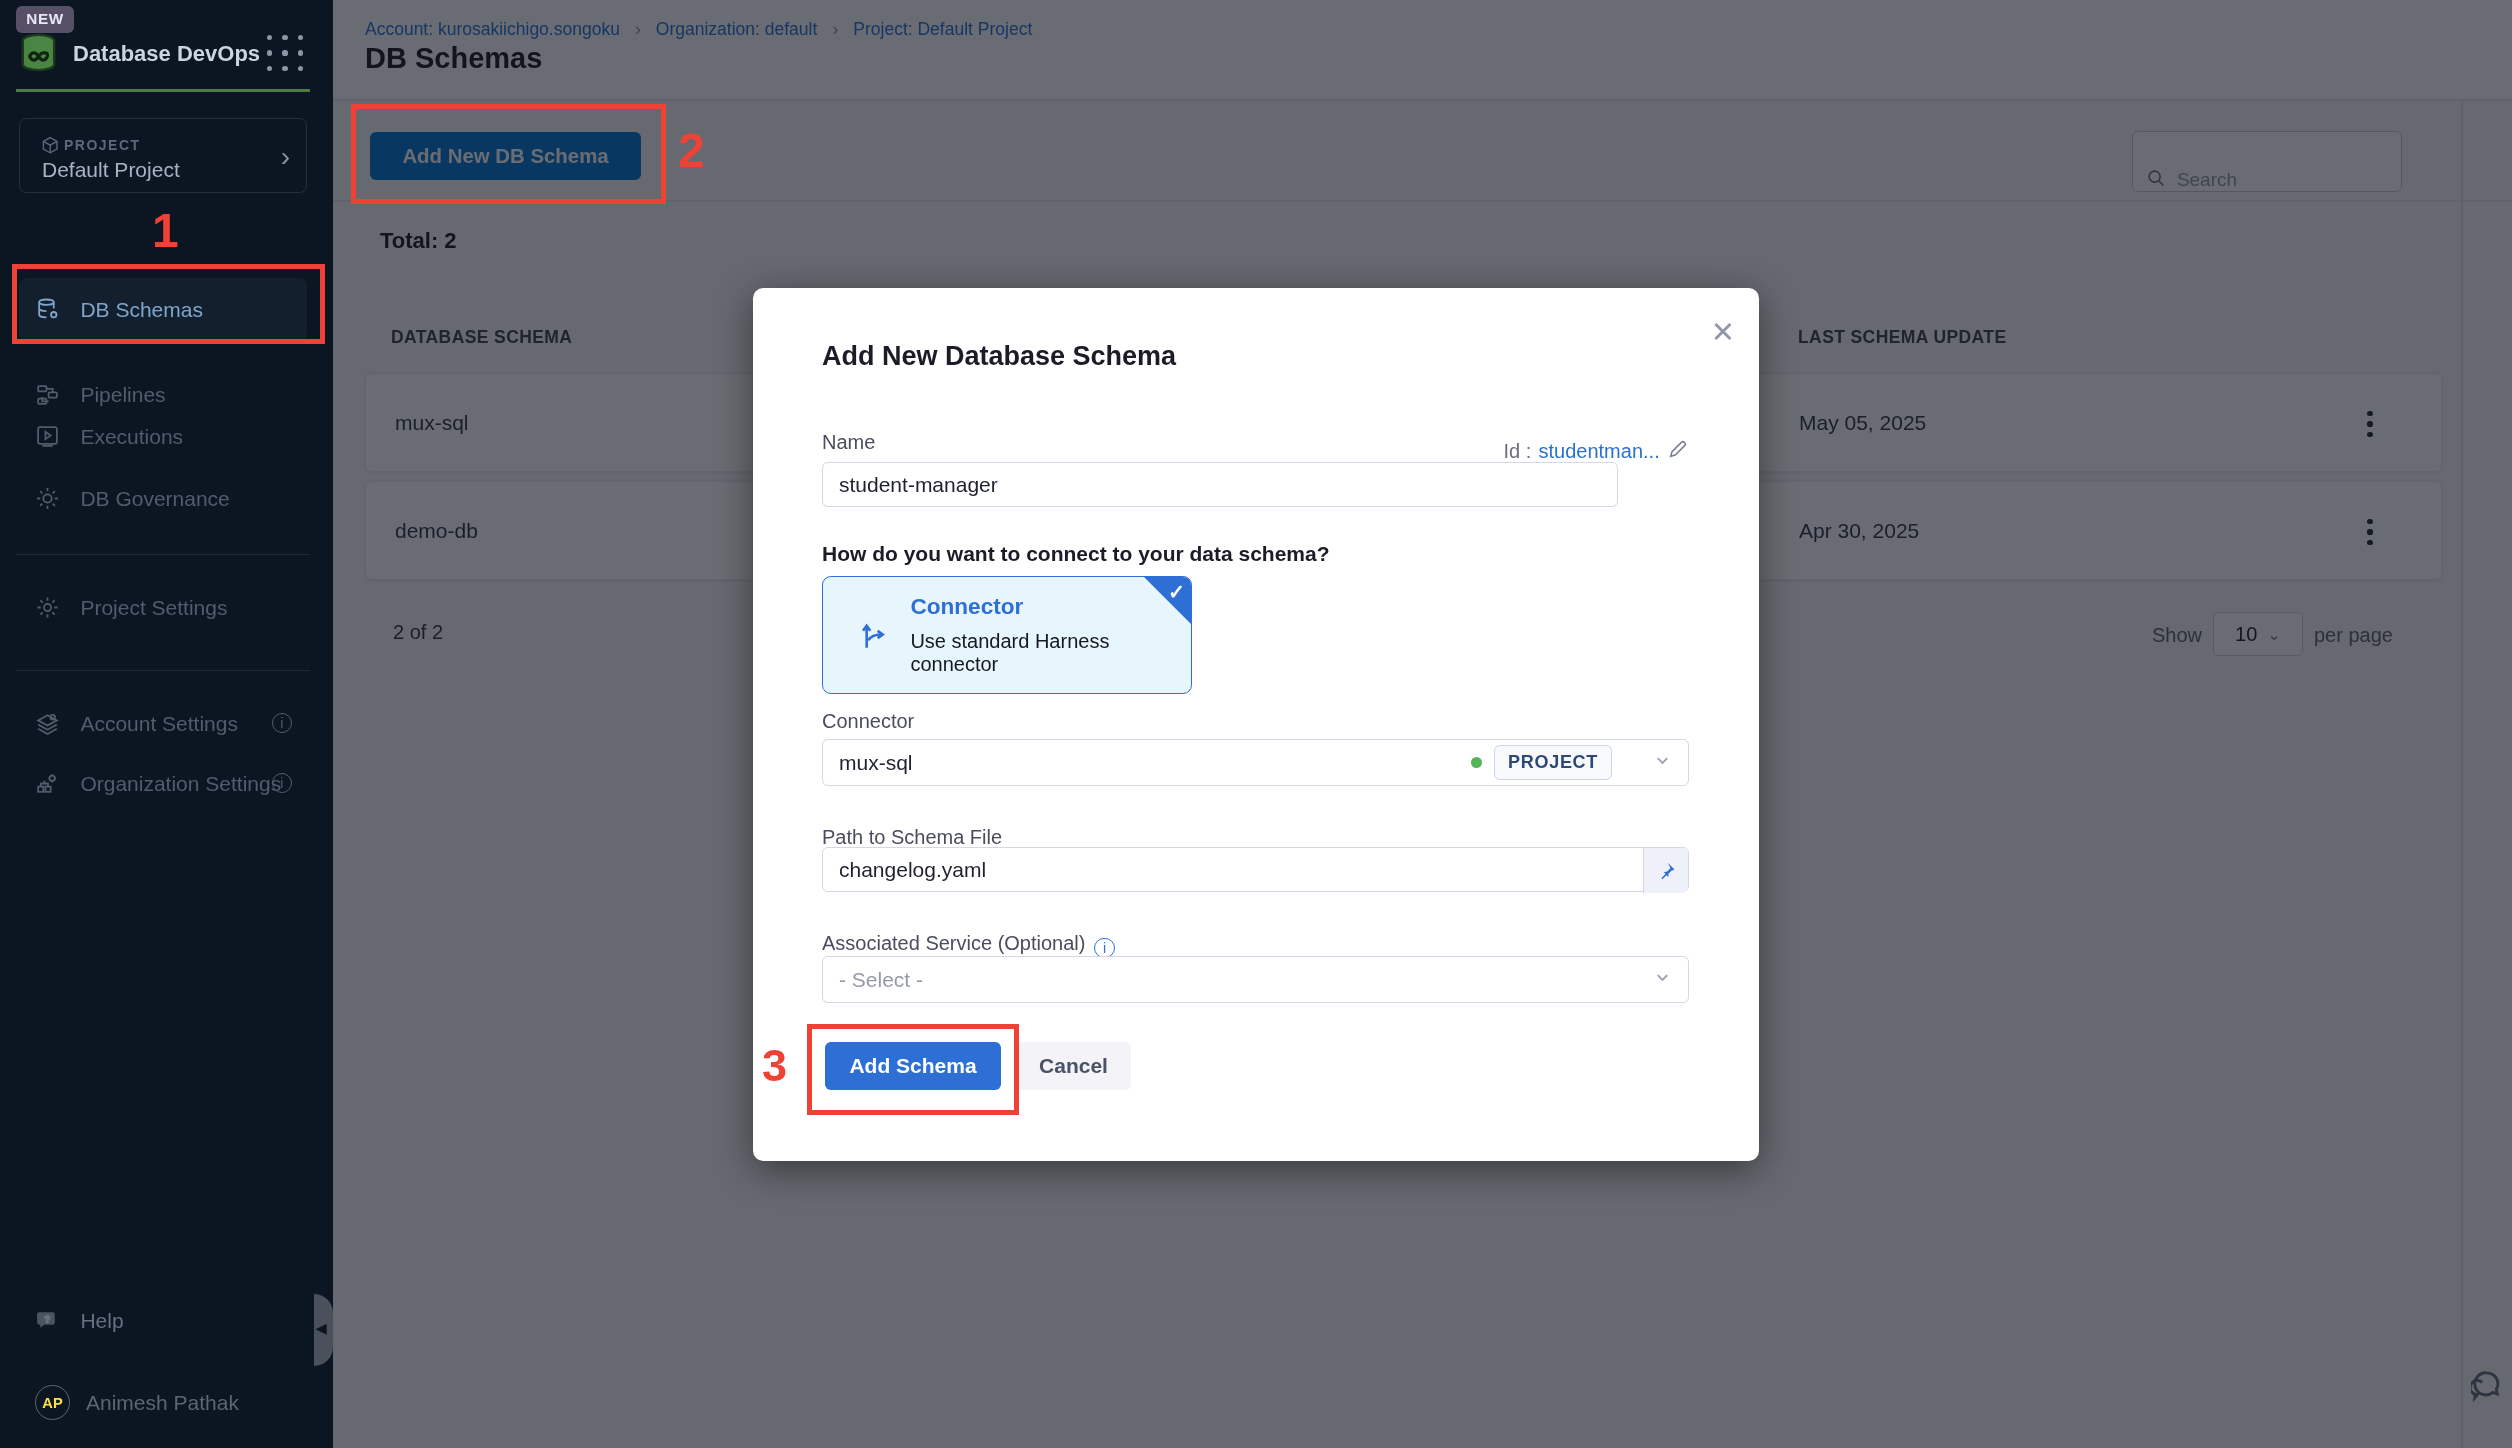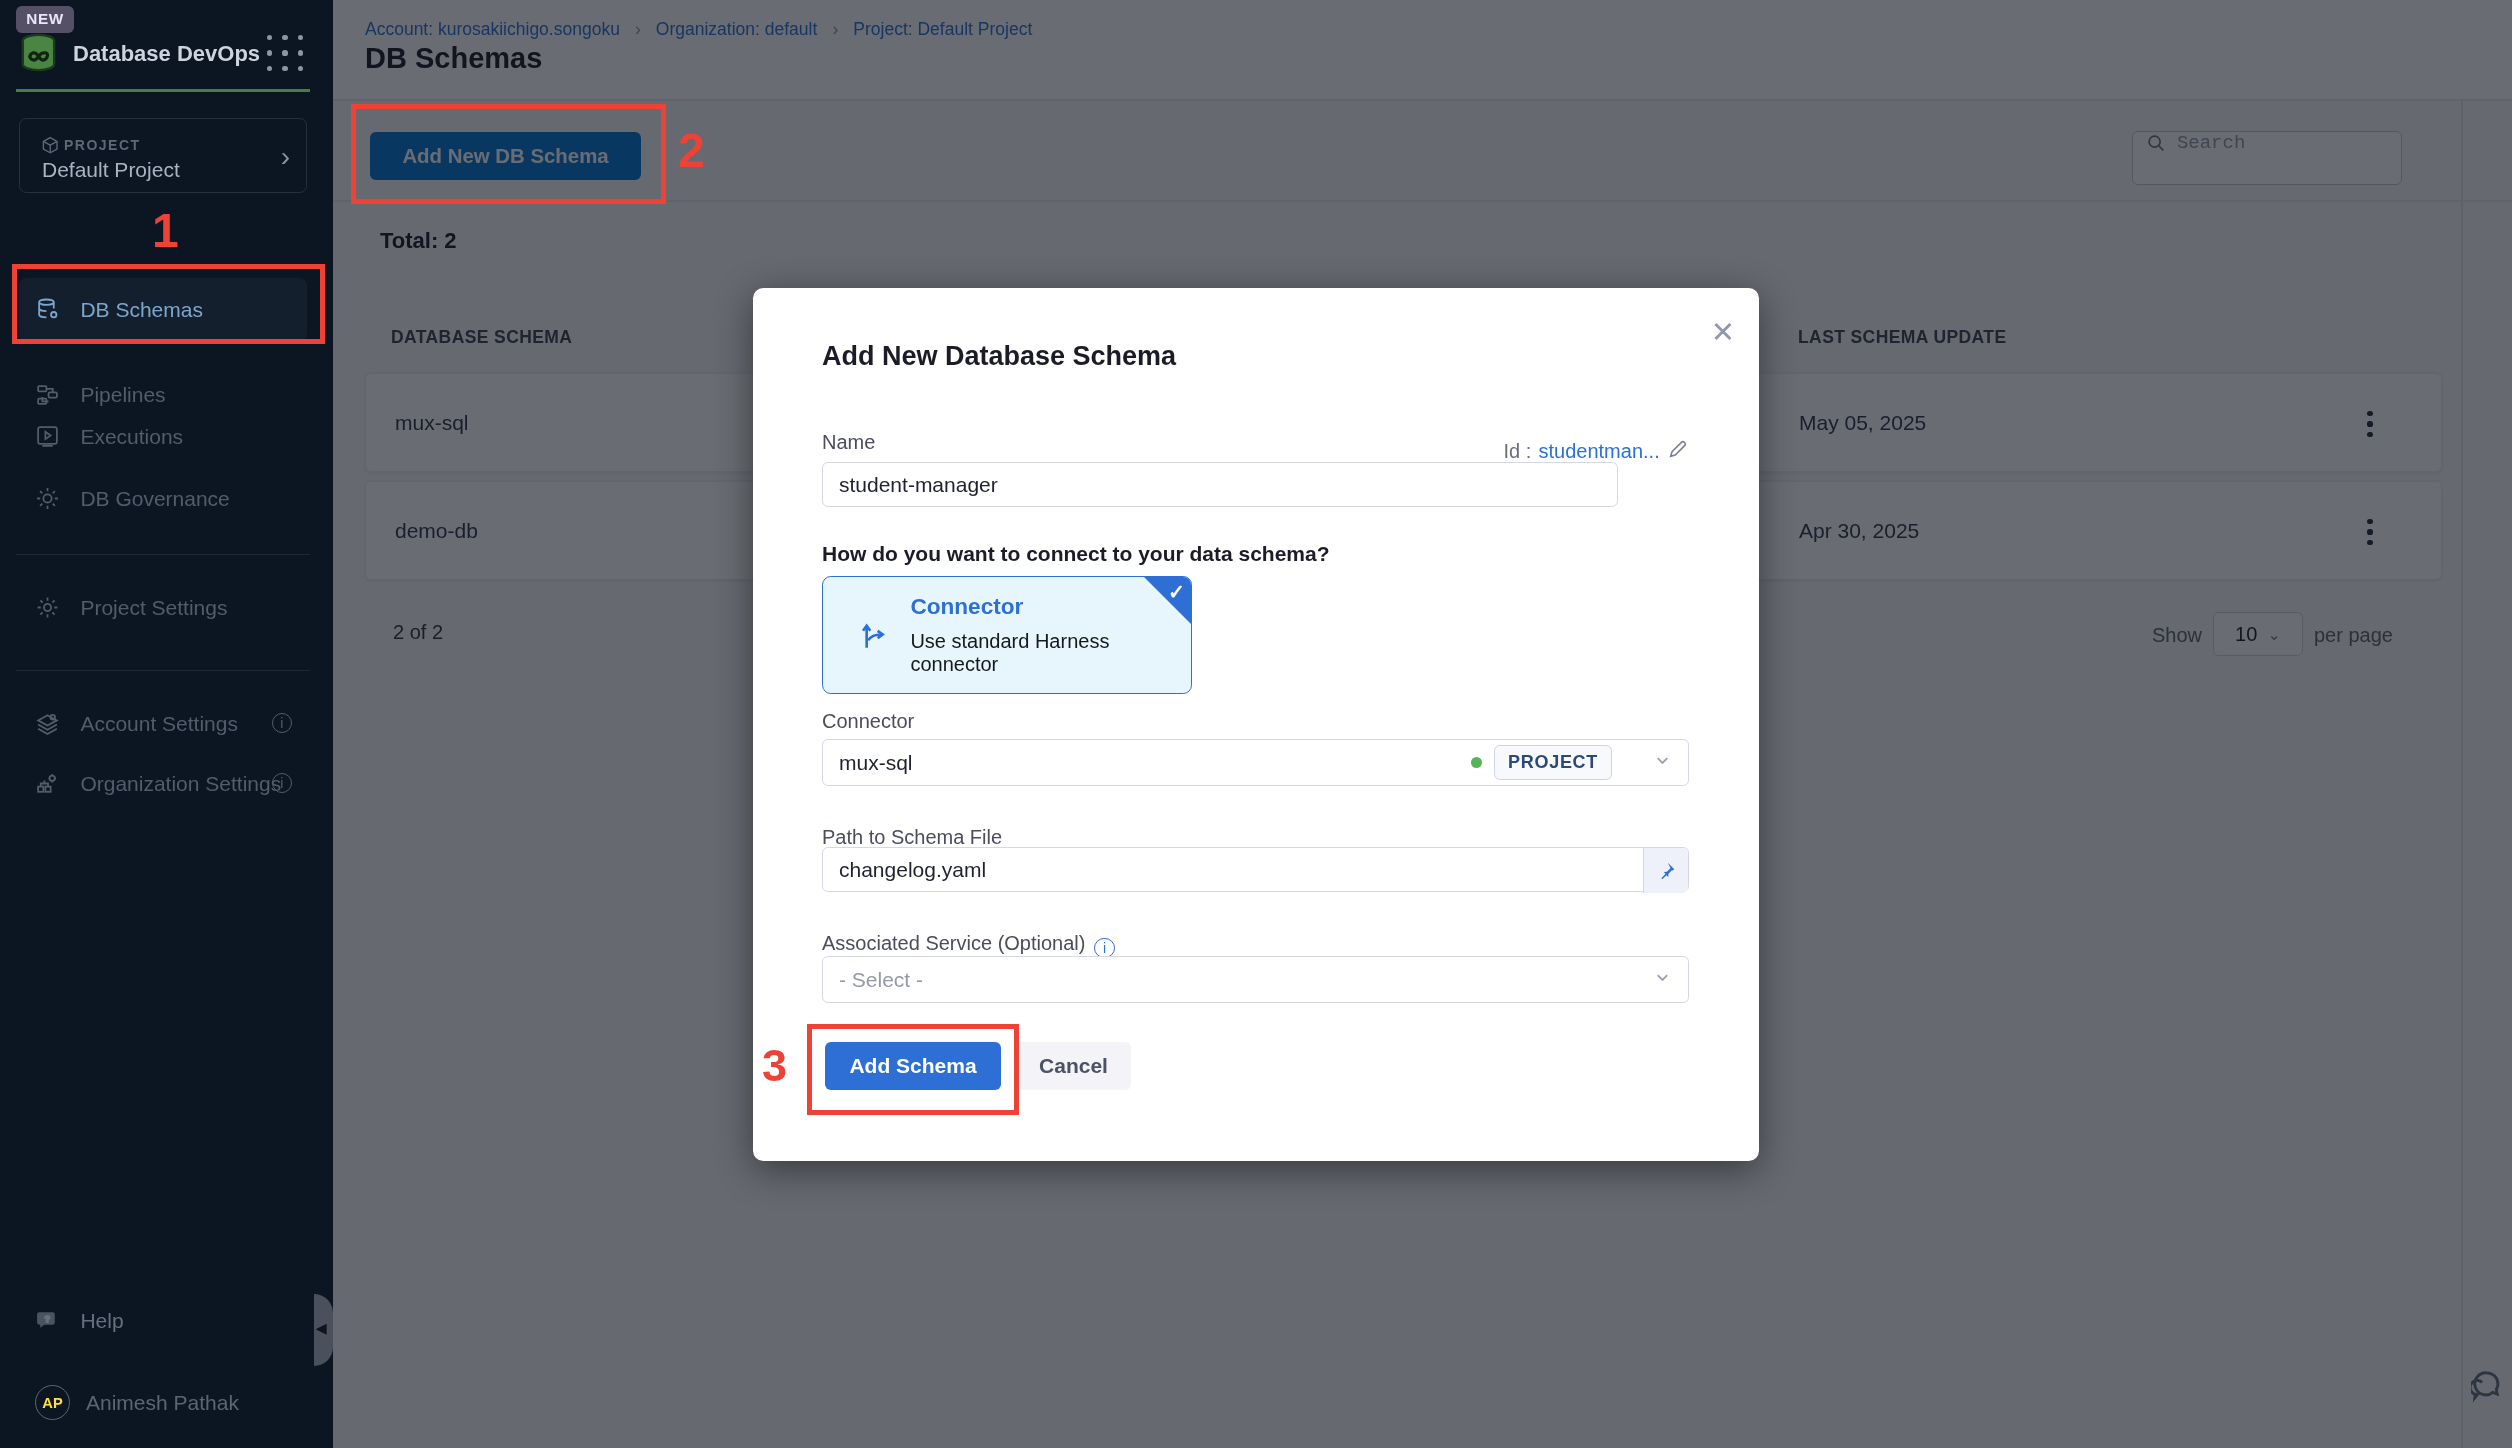--- a/index.html
+++ b/index.html
@@ -31,21 +31,21 @@
 
   
   #main { position:absolute; left:333px; top:0; width:2179px; height:1449px; background:#f6f6f9; }
   .head-band { position:absolute; left:0; top:0; width:2179px; height:99px; background:#fff; }
   .breadcrumb { position:absolute; left:32px; top:19px; font-size:17.5px; color:#2b71d4; }
   .breadcrumb .sep { color:#8f94a3; padding:0 10.2px; }
   .page-title { position:absolute; left:32px; top:42px; font-size:29px; font-weight:bold; color:#1b1b28; }
   .hdiv1 { position:absolute; left:0; top:99px; width:2179px; height:1.5px; background:#e6e6ee; }
   .hdiv2 { position:absolute; left:0; top:200px; width:2179px; height:1.5px; background:#e6e6ee; }
   .btn-primary-big { position:absolute; left:37px; top:132px; width:271px; height:48px; background:#0278d5; border:none; border-radius:5.8px; color:#fff; font-size:20.4px; font-weight:bold; font-family:inherit; }
-  .search-box { position:absolute; left:1799px; top:131px; width:270px; height:54px; border:1.5px solid #c7c9d6; border-radius:5.8px; background:#fff; display:flex; align-items:flex-start; padding-left:11.7px; gap:10.2px;font-family:Liberation Mono, monospace; }
+  .search-box { position:absolute; left:1799px; top:131px; width:270px; height:61px; border:1.5px solid #c7c9d6; border-radius:5.8px; background:#fff; display:flex; align-items:flex-end; padding-left:11.7px; gap:10.2px; }
   .search-box input { border:none; outline:none; font-size:19px; color:#3a3c48; width:197px; font-family:inherit; background:transparent; }
   .search-box input::placeholder { color:#9499a7; }
   .total-label { position:absolute; left:47px; top:228px; font-size:22px; font-weight:bold; color:#1b1b28; }
   .col-head { position:absolute; top:327px; font-size:17.5px; font-weight:bold; letter-spacing:0.4px; color:#40424e; }
   .row-card { position:absolute; left:32px; width:2077px; height:99px; background:#fff; border:0.7px solid #ededf2; border-radius:5.8px; box-shadow:0 0.7px 2.9px rgba(40,41,61,0.08); }
   .row-name { position:absolute; left:29px; top:37px; font-size:21px; color:#34364a; }
   .row-date { position:absolute; left:1433px; top:37px; font-size:21px; color:#34364a; }
   .kebab { position:absolute; left:1988px; top:28px; width:32px; height:44px; display:flex; flex-direction:column; align-items:center; justify-content:center; gap:5.8px; }
   .kebab i { width:5.1px; height:5.1px; border-radius:50%; background:#222a38; }
   .pag-range { position:absolute; left:60px; top:621px; font-size:20px; color:#33343f; }

